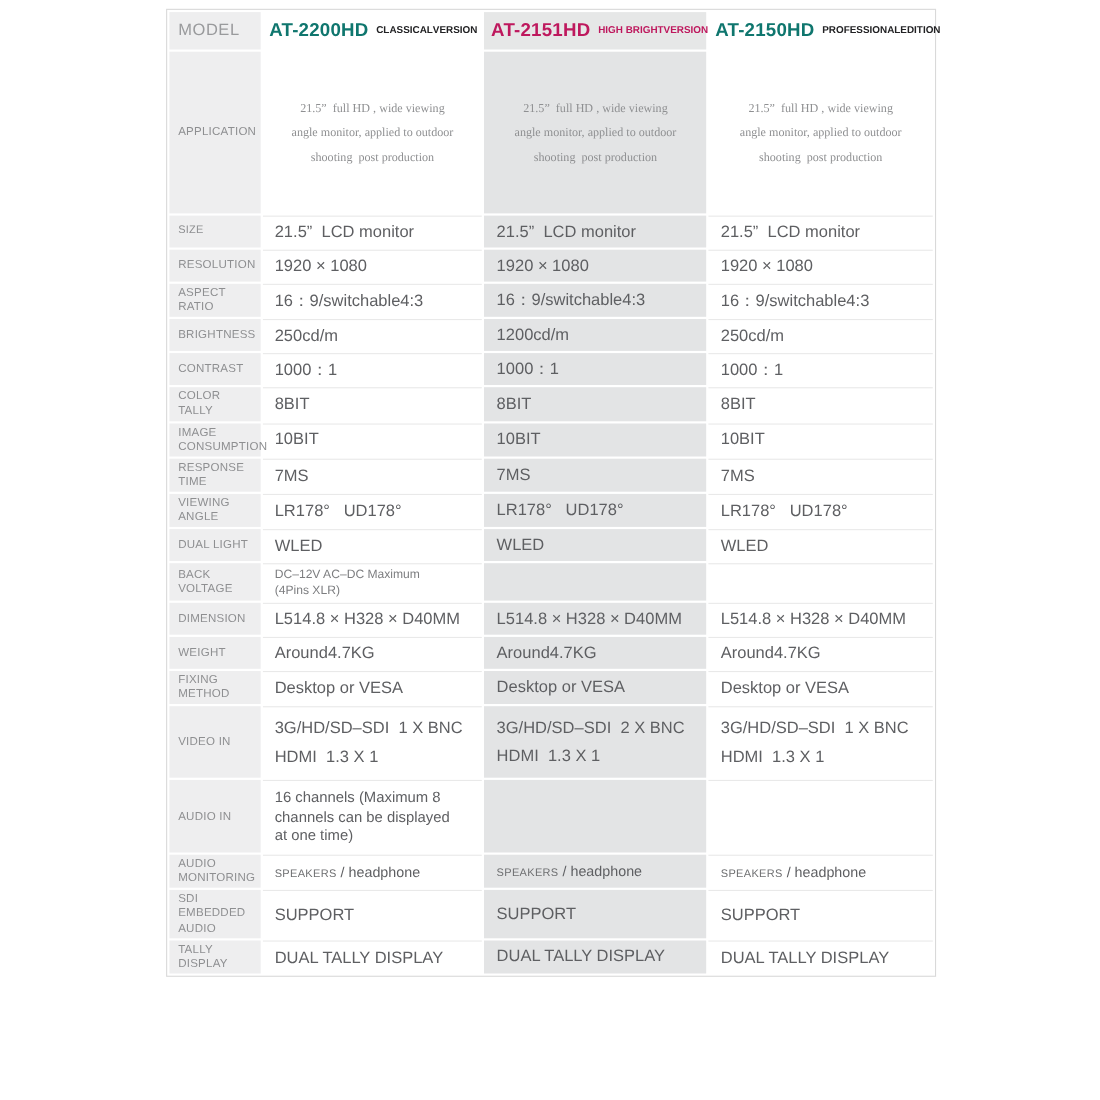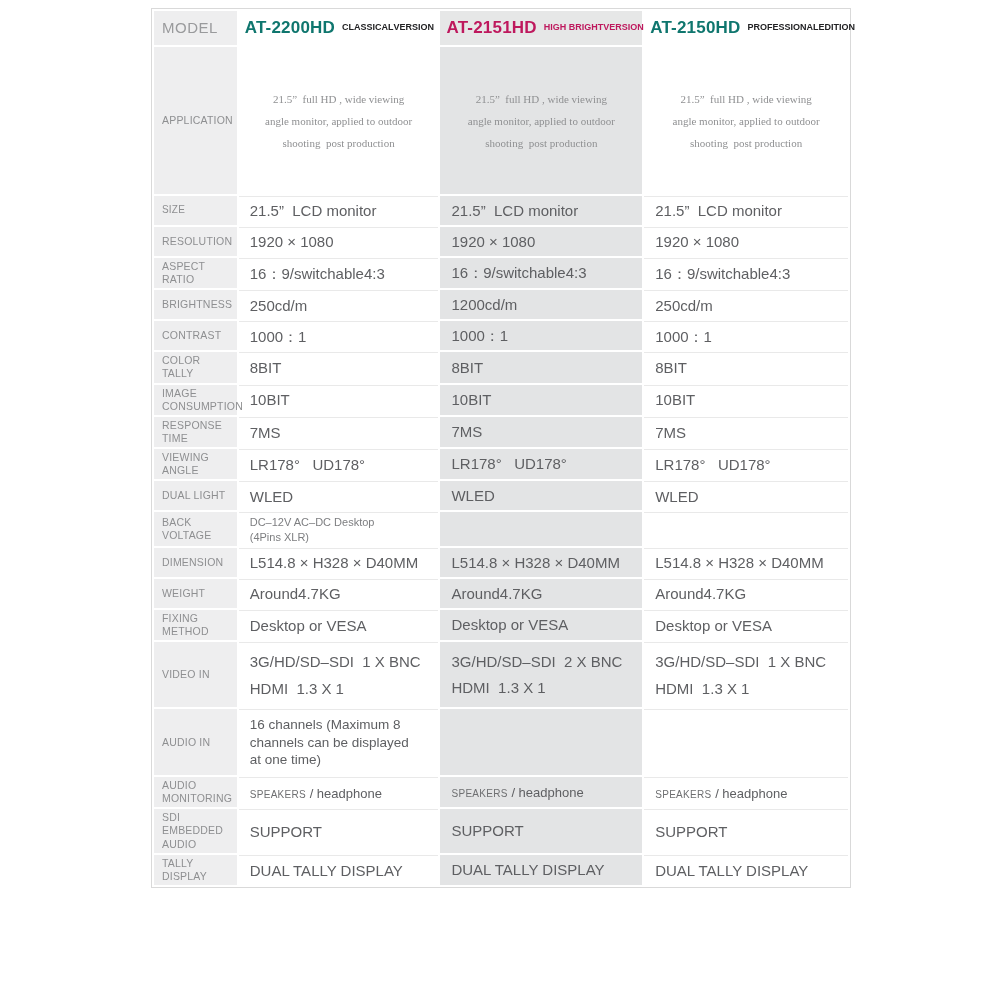--- a/index.html
+++ b/index.html
@@ -331,21 +331,21 @@
           <td class="value-cell">
             <div class="cell-line">WLED</div>
           </td>
         </tr>
         <tr class="spec-row row-small-value">
           <td class="label-cell">
             <div>BACK</div>
             <div>VOLTAGE</div>
           </td>
           <td class="value-cell">
-            <div class="cell-line">DC–12V AC–DC Desktop</div>
+            <div class="cell-line">DC–12V AC–DC Maximum</div>
             <div class="cell-line">(4Pins XLR)</div>
           </td>
           <td class="value-cell mid"></td>
           <td class="value-cell"></td>
         </tr>
         <tr class="spec-row">
           <td class="label-cell">
             <div>DIMENSION</div>
           </td>
           <td class="value-cell">

